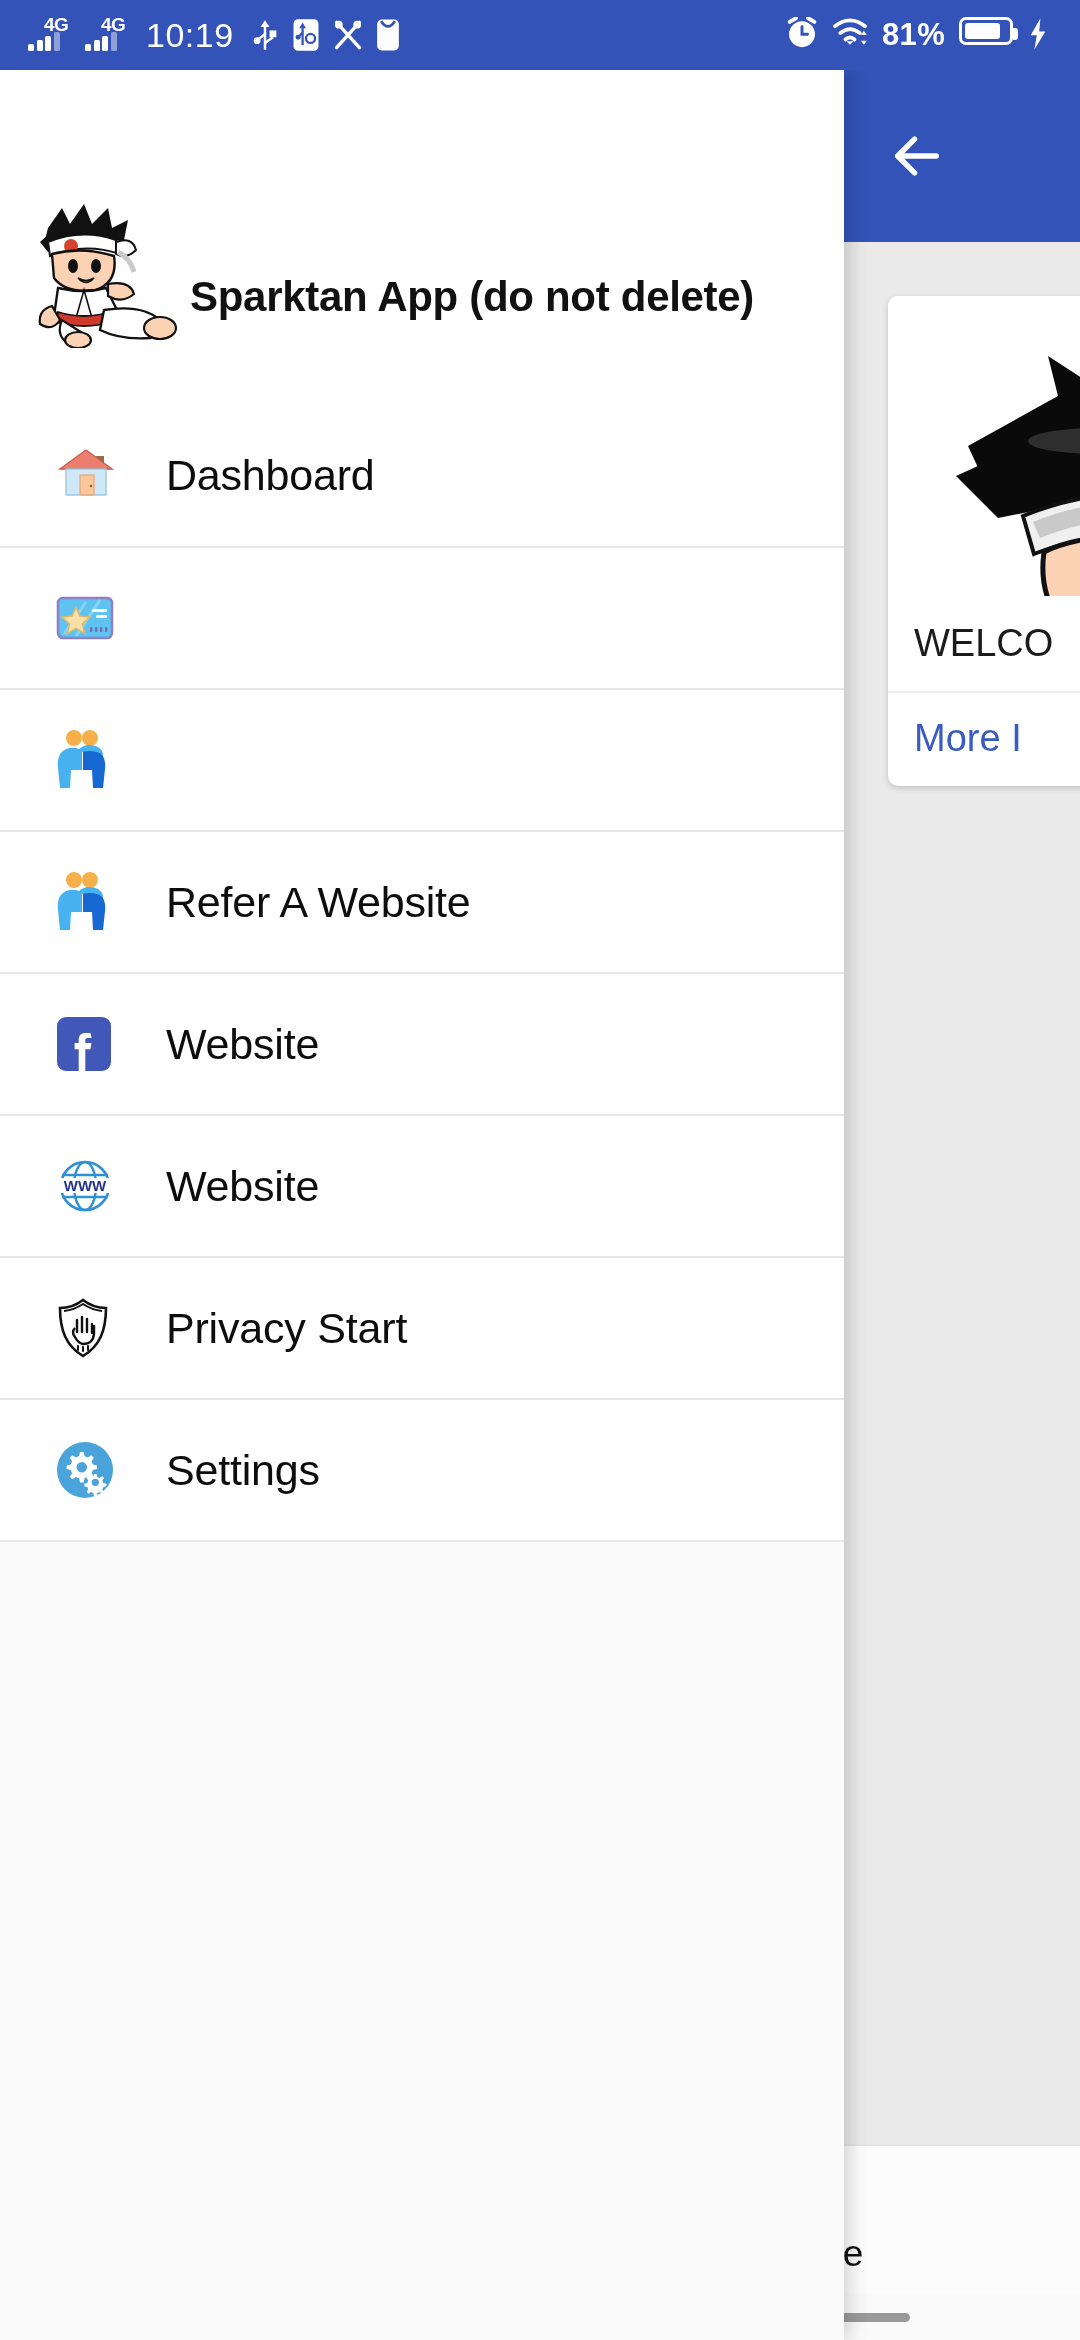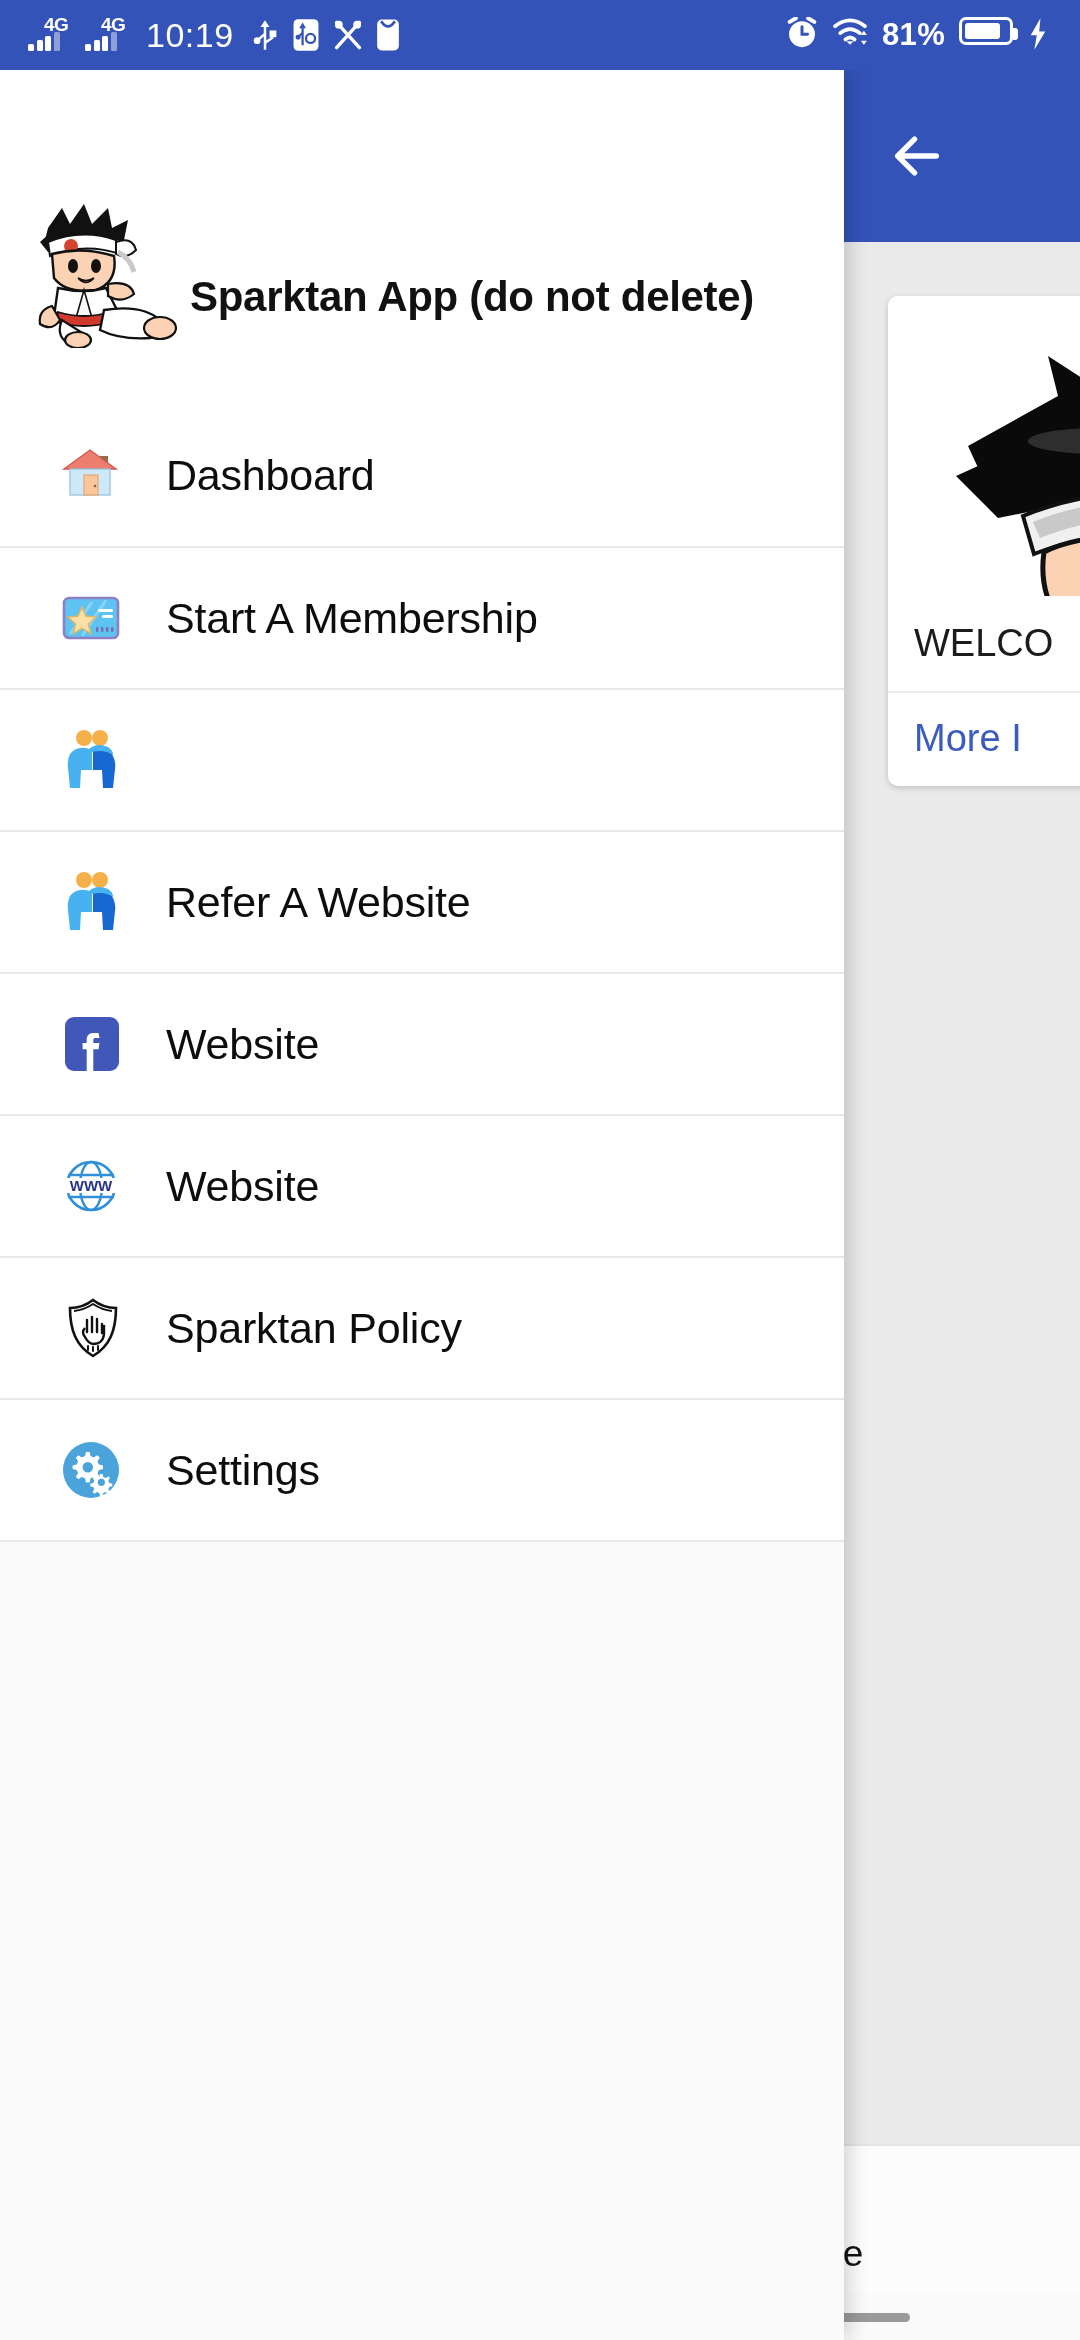--- a/index.html
+++ b/index.html
@@ -79,21 +79,21 @@
     display:flex; align-items:center;
   }
   #drawer-logo { width:190px; height:150px; }
   #drawer-title { font-size:42px; font-weight:bold; color:#111; margin-top:48px; letter-spacing:-.3px; }
   #menu { background:#fff; }
   .mi {
     display:flex; align-items:center; height:142px;
     padding-left:56px; border-top:2px solid #e8e8e8; background:#fff;
   }
   .mi:first-child { border-top:none; }
-  .mi-ico { width:64px; height:64px; flex:0 0 64px; display:flex; align-items:center; justify-content:flex-end; margin-right:46px; }
+  .mi-ico { width:64px; height:64px; flex:0 0 64px; display:flex; align-items:center; justify-content:flex-start; margin-right:46px; }
   .mi-lbl { font-size:43px; color:#0d0d0d; letter-spacing:-.2px; }
   #drawer-filler { flex:1; background:#fafafa; border-top:2px solid #e8e8e8; }
 </style>
 </head>
 <body>
 
 <div id="screen">
 
   <div id="bgpage">
 
@@ -202,21 +202,20 @@
             <rect x="36" y="15" width="15" height="3" rx="1.5" fill="#fff"></rect>
             <rect x="40" y="21" width="11" height="3" rx="1.5" fill="#fff"></rect>
             <g fill="#7b6bb0">
               <rect x="34" y="33" width="2.4" height="5" rx="1"></rect>
               <rect x="39" y="33" width="2.4" height="5" rx="1"></rect>
               <rect x="44" y="33" width="2.4" height="5" rx="1"></rect>
               <rect x="49" y="33" width="2.4" height="5" rx="1"></rect>
             </g>
           </svg>
         </span>
-        <span class="mi-lbl">Start A Membership</span>
       </div>
 
       <div class="mi">
         <span class="mi-ico">
           <svg width="54" height="62" viewBox="0 0 54 62">
             <circle cx="18" cy="9" r="8" fill="#f6b04a"></circle>
             <circle cx="34" cy="9" r="8" fill="#f6b04a"></circle>
             <path d="M26 21 q-14 -6 -22 4 q-3 6 -2 14 l2 20 h10 l1 -18 h11 Z" fill="#47b2ef"></path>
             <path d="M27 20 q14 -4 20 7 q3 6 2 13 l-2 19 h-10 l-1 -18 h-9 Z" fill="#1868d4"></path>
             <path d="M22 21 q8 -8 20 -3 q5 3 5 8 q-10 -7 -25 -2 Z" fill="#47b2ef"></path>
@@ -263,21 +262,21 @@
       <div class="mi">
         <span class="mi-ico">
           <svg width="54" height="60" viewBox="0 0 54 60">
             <path d="M27 2 C18 9 9 10 4 10 c0 22 6 38 23 48 C44 48 50 32 50 10 c-5 0 -14 -1 -23 -8 Z" fill="none" stroke="#111" stroke-width="2.6"></path>
             <path d="M8 13 q10 -1 19 -7 q9 6 19 7" fill="none" stroke="#111" stroke-width="2"></path>
             <path d="M21 22 v12 M26 19 v15 M31 21 v13 M36 26 v9" stroke="#111" stroke-width="2.4" stroke-linecap="round" fill="none"></path>
             <path d="M19 30 q-4 4 0 9 q3 6 8 7 q10 0 11 -10 v-9" fill="none" stroke="#111" stroke-width="2.4"></path>
             <path d="M22 48 v4 M27 49 v4 M32 48 v4" stroke="#111" stroke-width="2" stroke-linecap="round"></path>
           </svg>
         </span>
-        <span class="mi-lbl">Sparktan Policy</span>
+        <span class="mi-lbl">Privacy Start</span>
       </div>
 
       <div class="mi">
         <span class="mi-ico">
           <svg width="58" height="58" viewBox="0 0 58 58">
             <circle cx="29" cy="29" r="28" fill="#4ba3db"></circle>
             <path d="M24 11 l3.6 0 .9 4.1 3.3 1.4 3.5-2.3 2.5 2.5 -2.3 3.5 1.4 3.3 4.1 .9 0 3.6 -4.1 .9 -1.4 3.3 2.3 3.5 -2.5 2.5 -3.5-2.3 -3.3 1.4 -.9 4.1 -3.6 0 -.9-4.1 -3.3-1.4 -3.5 2.3 -2.5-2.5 2.3-3.5 -1.4-3.3 -4.1-.9 0-3.6 4.1-.9 1.4-3.3 -2.3-3.5 2.5-2.5 3.5 2.3 3.3-1.4 Z" fill="#fff"></path>
             <circle cx="25.8" cy="26.2" r="5.2" fill="#4ba3db"></circle>
             <path d="M38 33 l2.6 0 .7 3 2.4 1 2.5-1.7 1.8 1.8 -1.7 2.5 1 2.4 3 .7 0 2.6 -3 .7 -1 2.4 1.7 2.5 -1.8 1.8 -2.5-1.7 -2.4 1 -.7 3 -2.6 0 -.7-3 -2.4-1 -2.5 1.7 -1.8-1.8 1.7-2.5 -1-2.4 -3-.7 0-2.6 3-.7 1-2.4 -1.7-2.5 1.8-1.8 2.5 1.7 2.4-1 Z" fill="#fff"></path>
             <circle cx="39.3" cy="41.3" r="3.6" fill="#4ba3db"></circle>

